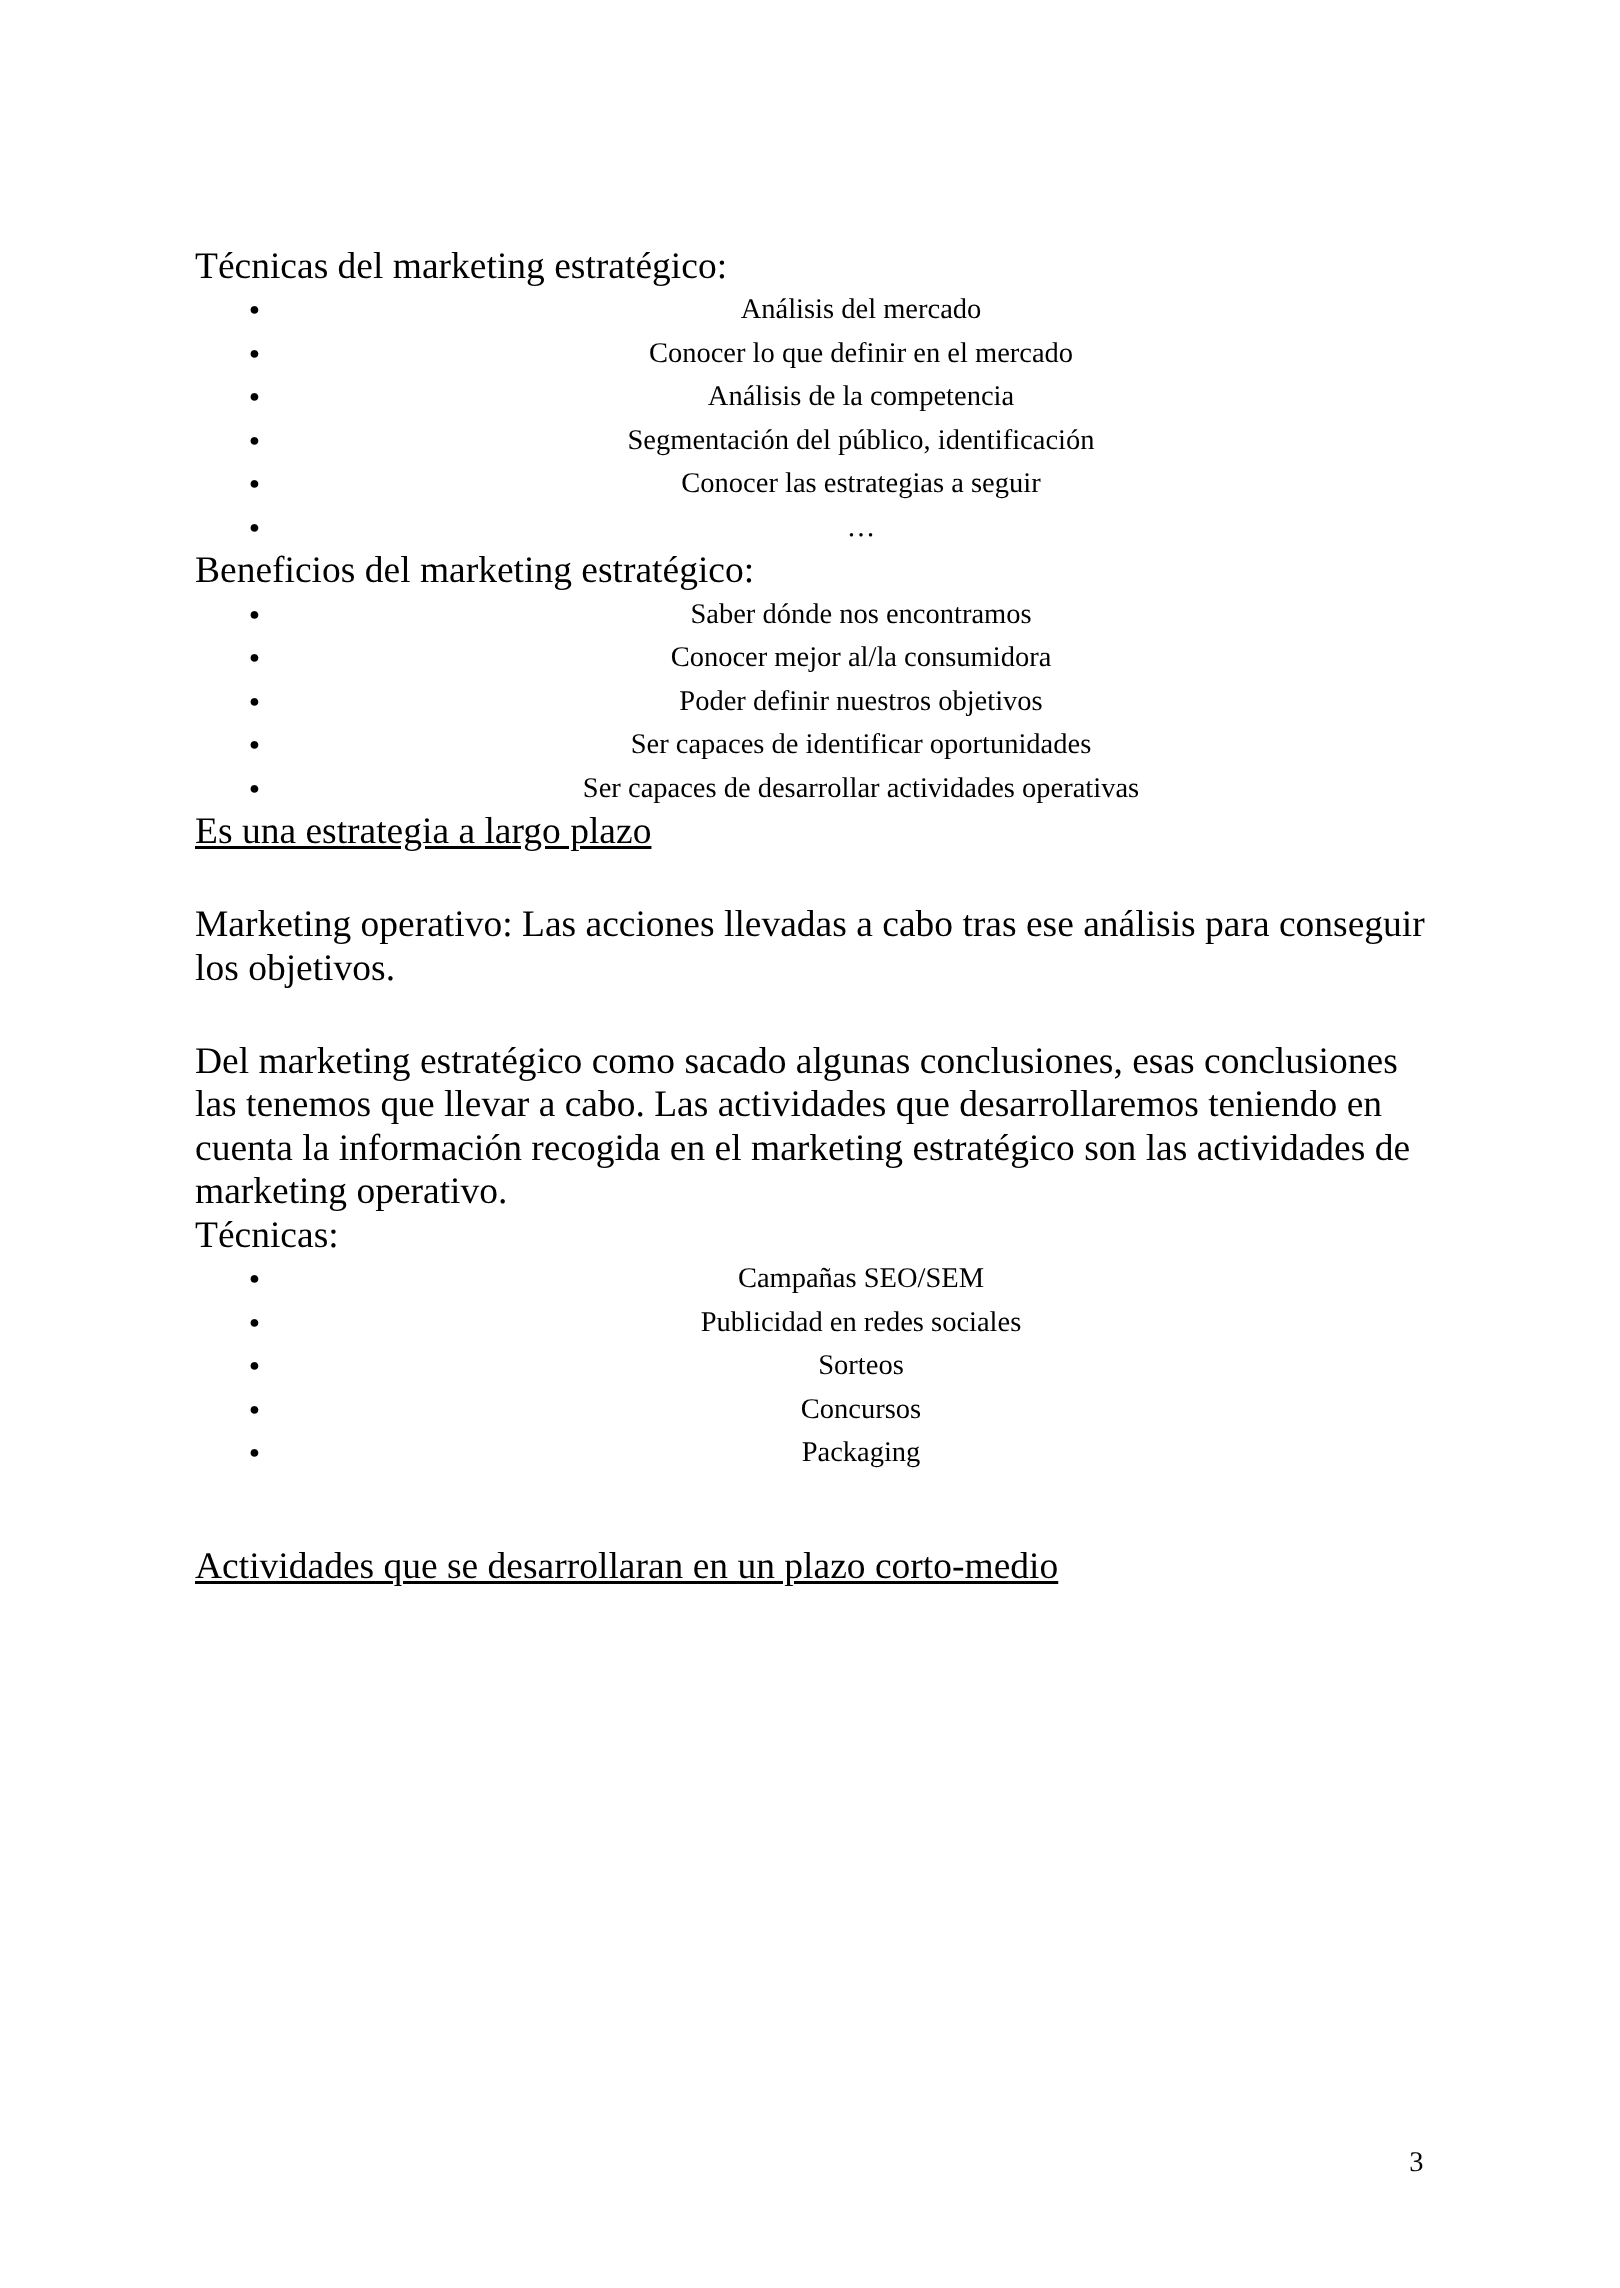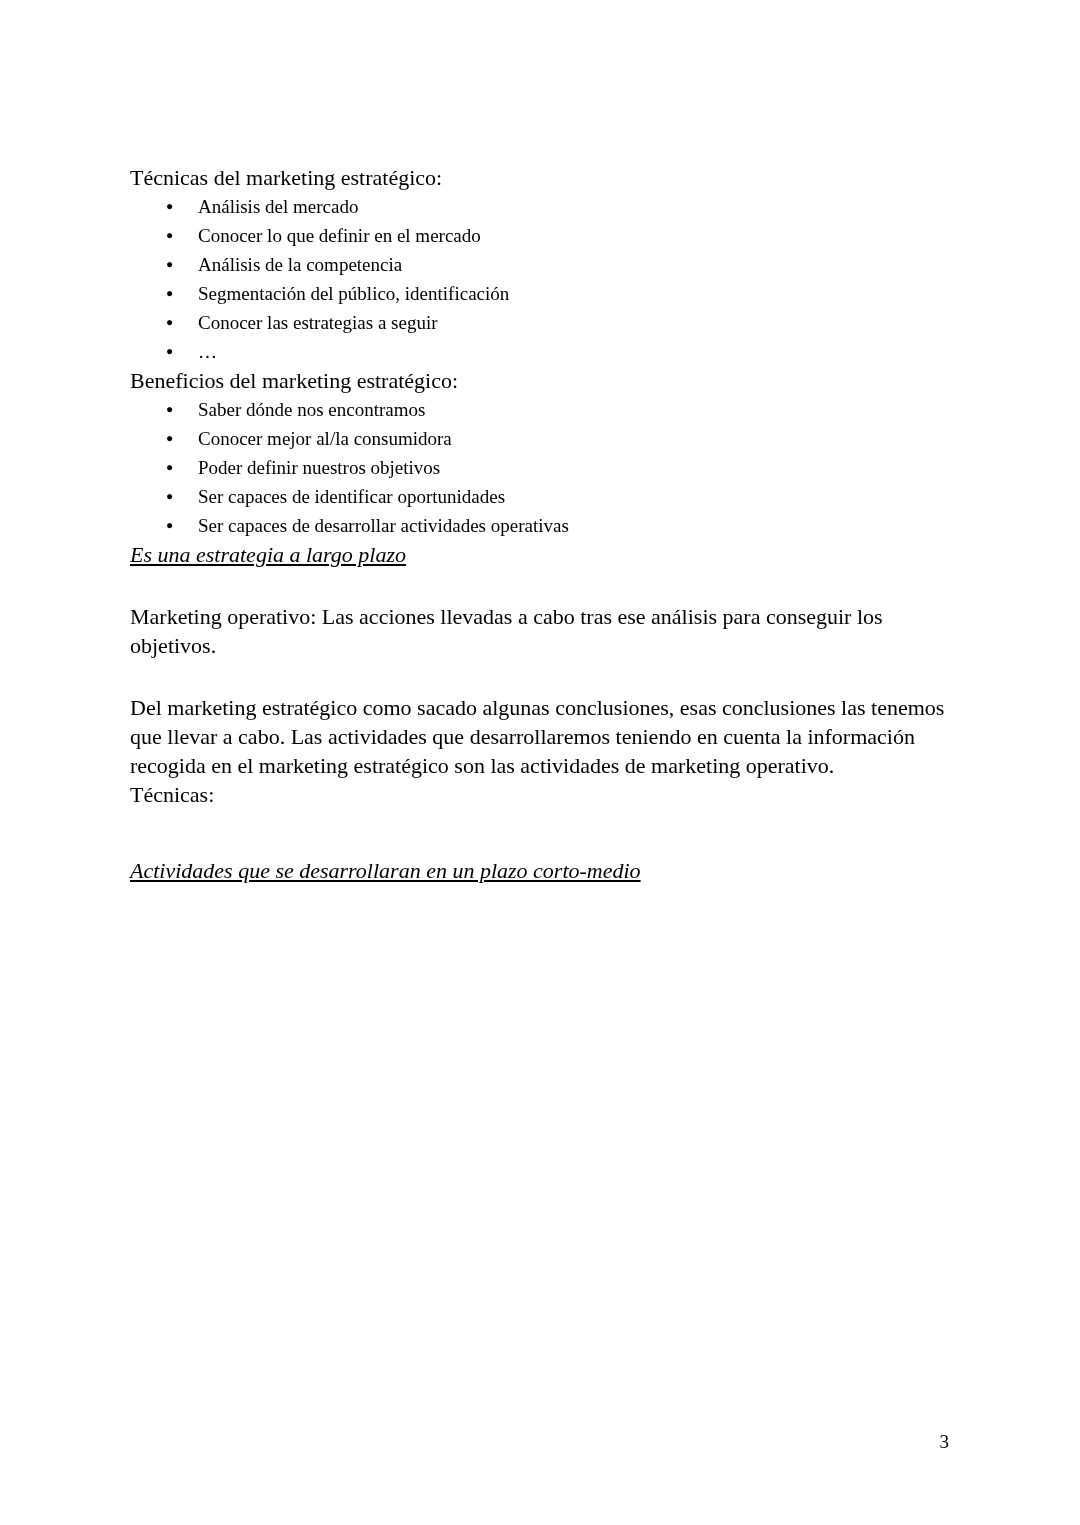--- a/index.html
+++ b/index.html
@@ -11,41 +11,42 @@
     background: #ffffff;
     position: relative;
     font-family: "Liberation Serif", serif;
     font-size: 19px;
     line-height: 29px;
     color: #000000;
     padding: 163px 130px 0 130px;
     overflow: hidden;
   }
   p, h2 {
-    font-size: 22px;
+    font-size: 25px;
     font-weight: normal;
     line-height: 29px;
   }
   ul {
     list-style: none;
   }
   li {
     position: relative;
     padding-left: 68px;
     line-height: 29px;
+    text-align: center;
   }
   li::before {
     content: "\25CF";
     position: absolute;
     left: 36px;
     top: 0;
     font-size: 12px;
     line-height: 29px;
   }
-  .underlined { text-decoration: underline; font-style: italic; }
+  .underlined { text-decoration: underline; }
   .gap  { margin-top: 33px; }
   .gap2 { margin-top: 47px; }
   .page-number {
     position: absolute;
     top: 1427px;
     right: 131px;
     font-size: 19px;
     line-height: 29px;
   }
 </style>
@@ -76,19 +77,26 @@
   </ul>
 
   <p class="underlined">Es una estrategia a largo plazo</p>
 
   <p class="gap">Marketing operativo: Las acciones llevadas a cabo tras ese análisis para conseguir los objetivos.</p>
 
   <p class="gap">Del marketing estratégico como sacado algunas conclusiones, esas conclusiones las tenemos que llevar a cabo. Las actividades que desarrollaremos teniendo en cuenta la información recogida en el marketing estratégico son las actividades de marketing operativo.</p>
 
   <p>Técnicas:</p>
 
+  <ul>
+    <li>Campañas SEO/SEM</li>
+    <li>Publicidad en redes sociales</li>
+    <li>Sorteos</li>
+    <li>Concursos</li>
+    <li>Packaging</li>
+  </ul>
 
   <p class="underlined gap2">Actividades que se desarrollaran en un plazo corto-medio</p>
 
 
   <div class="page-number">3</div>
 
 </div>
 
 </body></html>

